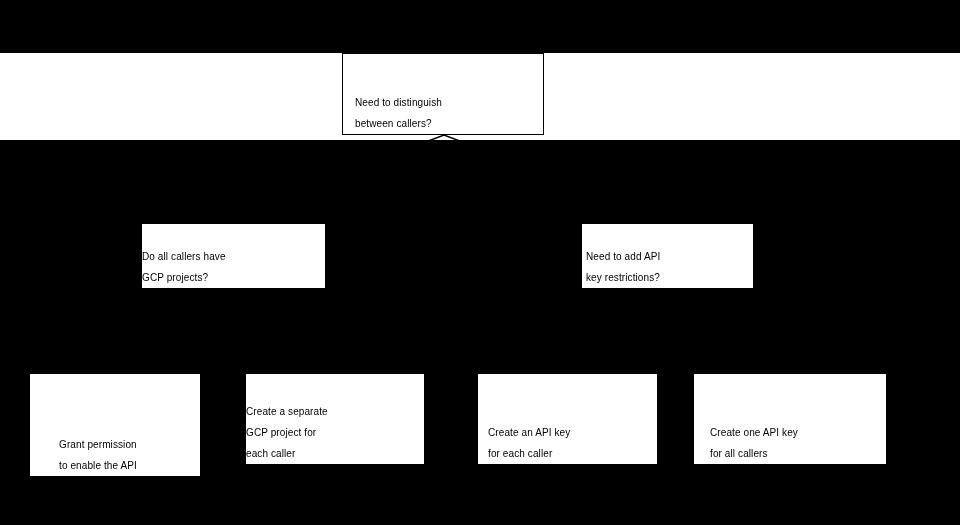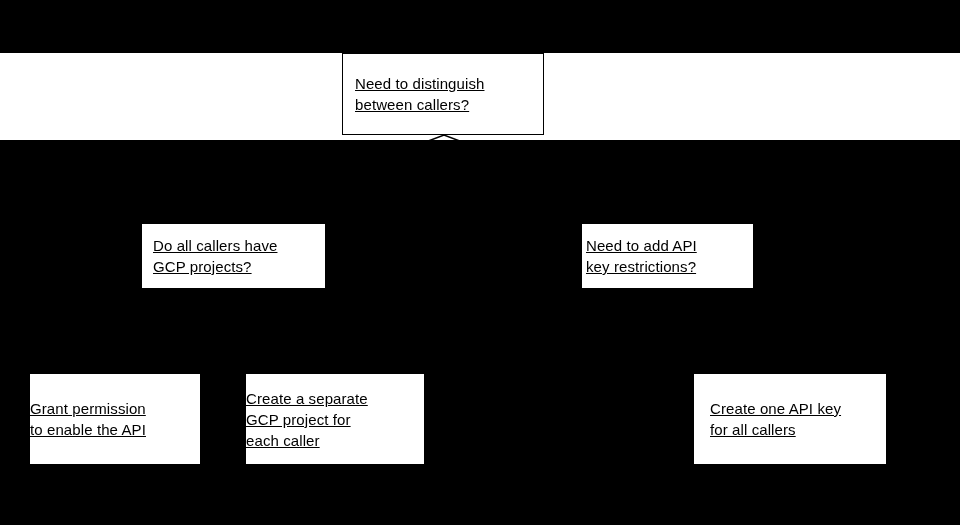--- a/index.html
+++ b/index.html
@@ -25,26 +25,25 @@
     background: #ffffff;
   }
 
   
   .node {
     position: absolute;
     background: #ffffff;
     color: #000000;
     box-sizing: border-box;
     display: flex;
-    align-items: center;
-    font-size: 15px;
+    align-items: flex-end;
+    font-size: 10px;
     line-height: 21px;
     letter-spacing: 0.1px;
     white-space: pre-line;
-    text-decoration: underline;
   }
   .node .node-label {
     display: block;
     width: 100%;
   }
 
   
   .node.bordered {
     border: 1.5px solid #000000;
   }
@@ -68,40 +67,44 @@
     <svg width="60" height="13" viewBox="0 0 60 13" aria-hidden="true">
       <polyline points="1,12 30,1 59,12" fill="none" stroke="#000000" stroke-width="1.6"></polyline>
     </svg>
   </div>
 
   <div class="node bordered" style="left:342px; top:53px; width:202px; height:82px; padding-left:12px;">
     <span class="node-label">Need to distinguish
 between callers?</span>
   </div>
 
-  <div class="node" style="left:142px; top:224px; width:183px; height:64px; padding-left:11px;">
+  <div class="node" style="left:142px; top:224px; width:183px; height:64px; ">
     <span class="node-label">Do all callers have
 GCP projects?</span>
   </div>
 
   <div class="node" style="left:582px; top:224px; width:171px; height:64px; padding-left:4px;">
     <span class="node-label">Need to add API
 key restrictions?</span>
   </div>
 
-  <div class="node" style="left:30px; top:374px; width:170px; height:90px; padding-left:0;">
+  <div class="node" style="left:30px; top:374px; width:170px; height:102px; padding-left:29px;">
     <span class="node-label">Grant permission
 to enable the API</span>
   </div>
 
   <div class="node" style="left:246px; top:374px; width:178px; height:90px; ">
     <span class="node-label">Create a separate
 GCP project for
 each caller</span>
   </div>
 
+  <div class="node" style="left:478px; top:374px; width:179px; height:90px; padding-left:10px;">
+    <span class="node-label">Create an API key
+for each caller</span>
+  </div>
 
   <div class="node" style="left:694px; top:374px; width:192px; height:90px; padding-left:16px;">
     <span class="node-label">Create one API key
 for all callers</span>
   </div>
 
 </div>
 
 </body></html>

